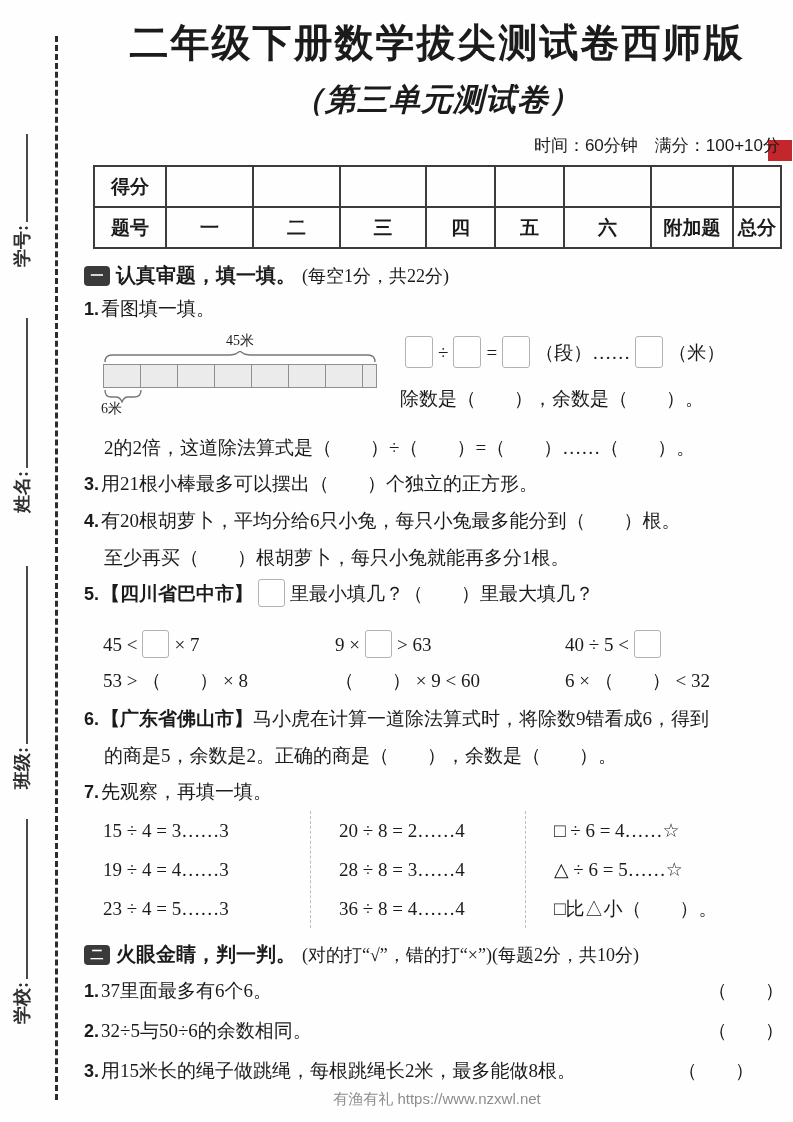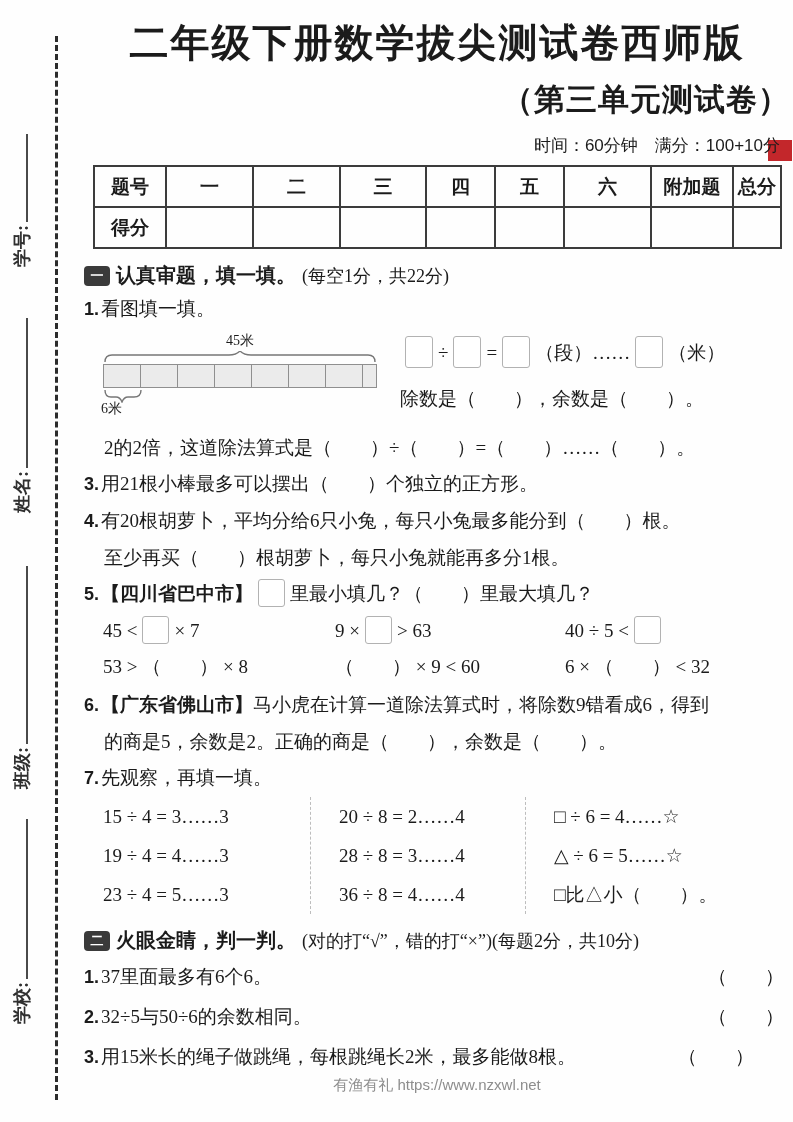--- a/index.html
+++ b/index.html
@@ -6,21 +6,21 @@
   .page{position:relative;width:793px;height:1122px;background:#fefefe;font-family:"Liberation Serif",serif;color:#1b1b1b;overflow:hidden;margin:0 auto;}
 
   
   .side-field{position:absolute;left:10px;transform:rotate(-90deg);transform-origin:top left;white-space:nowrap;font-size:18px;font-weight:600;color:#2f2f2f;}
   .sblank{display:inline-block;height:3px;border-bottom:2px solid #4a4a4a;margin-left:3px;vertical-align:baseline;}
   .seal{position:absolute;left:55px;top:36px;height:1064px;width:0;border-left:3px dashed #2c2c2c;}
   .red-mark{position:absolute;right:1px;top:140px;width:24px;height:21px;}
 
   .main{position:absolute;left:84px;top:16px;width:706px;}
   .title{margin:0;text-align:center;font-family:"Liberation Sans",sans-serif;font-size:39px;font-weight:700;letter-spacing:2px;}
-  .subtitle{margin:9px 0 0;text-align:right;font-family:"Liberation Sans",sans-serif;font-size:31px;font-weight:700;letter-spacing:1px;}
+  .subtitle{margin:9px 0 0;text-align:center;font-family:"Liberation Sans",sans-serif;font-size:31px;font-weight:700;letter-spacing:1px;font-style:italic;}
   .info{margin-top:13px;text-align:right;font-family:"Liberation Sans",sans-serif;font-size:17px;padding-right:10px;}
 
   .score-table{border-collapse:collapse;margin:8px 0 0 9px;table-layout:fixed;width:687px;}
   .score-table th,.score-table td{border:2px solid #3c3c3c;height:39px;text-align:center;font-family:"Liberation Sans",sans-serif;font-size:19px;font-weight:700;padding:0;}
 
   .sec{display:flex;align-items:center;margin-top:13px;gap:6px;}
   .sec-icon{flex:0 0 26px;height:20px;background:#3a3a3a;border-radius:4px;color:#fff;font:700 13px/20px "Liberation Sans",sans-serif;text-align:center;}
   .sec-title{font-family:"Liberation Sans",sans-serif;font-size:20px;font-weight:700;}
   .sec-note{font-size:18px;}
 
@@ -38,21 +38,21 @@
   .bar .seg:last-child{flex:1 1 auto;border-right:none;}
   .brace-bottom{position:absolute;left:19px;top:62px;}
   .fig-bottom-label{position:absolute;left:17px;top:72px;font-size:14px;}
   .fig-eq{position:absolute;left:316px;top:8px;font-size:19px;white-space:nowrap;text-align:right;}
   .eqbox{display:inline-block;width:26px;height:30px;border:1.3px solid #b2b2b2;border-radius:3px;background:#fff;vertical-align:-9px;margin:0 5px;}
   .fig-eq2{position:absolute;left:316px;top:58px;font-size:19px;}
 
   .badge-main{font-family:"Liberation Sans",sans-serif;font-weight:700;font-style:italic;font-size:15px;}
   .badge-sub{font-family:"Liberation Sans",sans-serif;font-size:13.5px;border:1.2px solid #4a4a4a;padding:0 3px;margin-right:3px;}
 
-  .q5grid{display:grid;grid-template-columns:232px 230px auto;padding-left:19px;font-size:19px;line-height:36px;margin-top:2px;}
+  .q5grid{display:grid;grid-template-columns:232px 230px auto;padding-left:19px;font-size:19px;line-height:36px;margin-top:16px;}
   .ibox{display:inline-block;width:25px;height:26px;border:1.2px solid #b2b2b2;border-radius:3px;background:#fff;vertical-align:-7px;margin:0 5px;}
 
   .q7grid{display:grid;grid-template-columns:207px 215px auto;padding-left:19px;font-size:19px;line-height:39px;margin-top:2px;}
   .q7col+.q7col{border-left:1.6px dashed #bdbdbd;padding-left:28px;}
 
   .judge{display:flex;align-items:baseline;font-size:19px;line-height:34px;margin-top:6px;}
   .jblank{margin-left:auto;}
   .pr6{padding-right:6px;}
   .pr36{padding-right:36px;}
 
@@ -91,41 +91,41 @@
           <col style="width:87px">
           <col style="width:86px">
           <col style="width:69px">
           <col style="width:69px">
           <col style="width:87px">
           <col style="width:82px">
           <col style="width:48px">
       </colgroup>
       <tbody>
         <tr>
+          <th>得分</th>
+          <td></td>
+          <td></td>
+          <td></td>
+          <td></td>
+          <td></td>
+          <td></td>
+          <td></td>
+          <td></td>
+        </tr>
+        <tr>
           <th>题号</th>
           <th>一</th>
           <th>二</th>
           <th>三</th>
           <th>四</th>
           <th>五</th>
           <th>六</th>
           <th>附加题</th>
           <th>总分</th>
         </tr>
-        <tr>
-          <th>得分</th>
-          <td></td>
-          <td></td>
-          <td></td>
-          <td></td>
-          <td></td>
-          <td></td>
-          <td></td>
-          <td></td>
-        </tr>
       </tbody>
     </table>
 
     <div class="sec">
       <span class="sec-icon">一</span>
       <span class="sec-title">认真审题，填一填。</span>
       <span class="sec-note">(每空1分，共22分)</span>
     </div>
 
     <div class="q">

